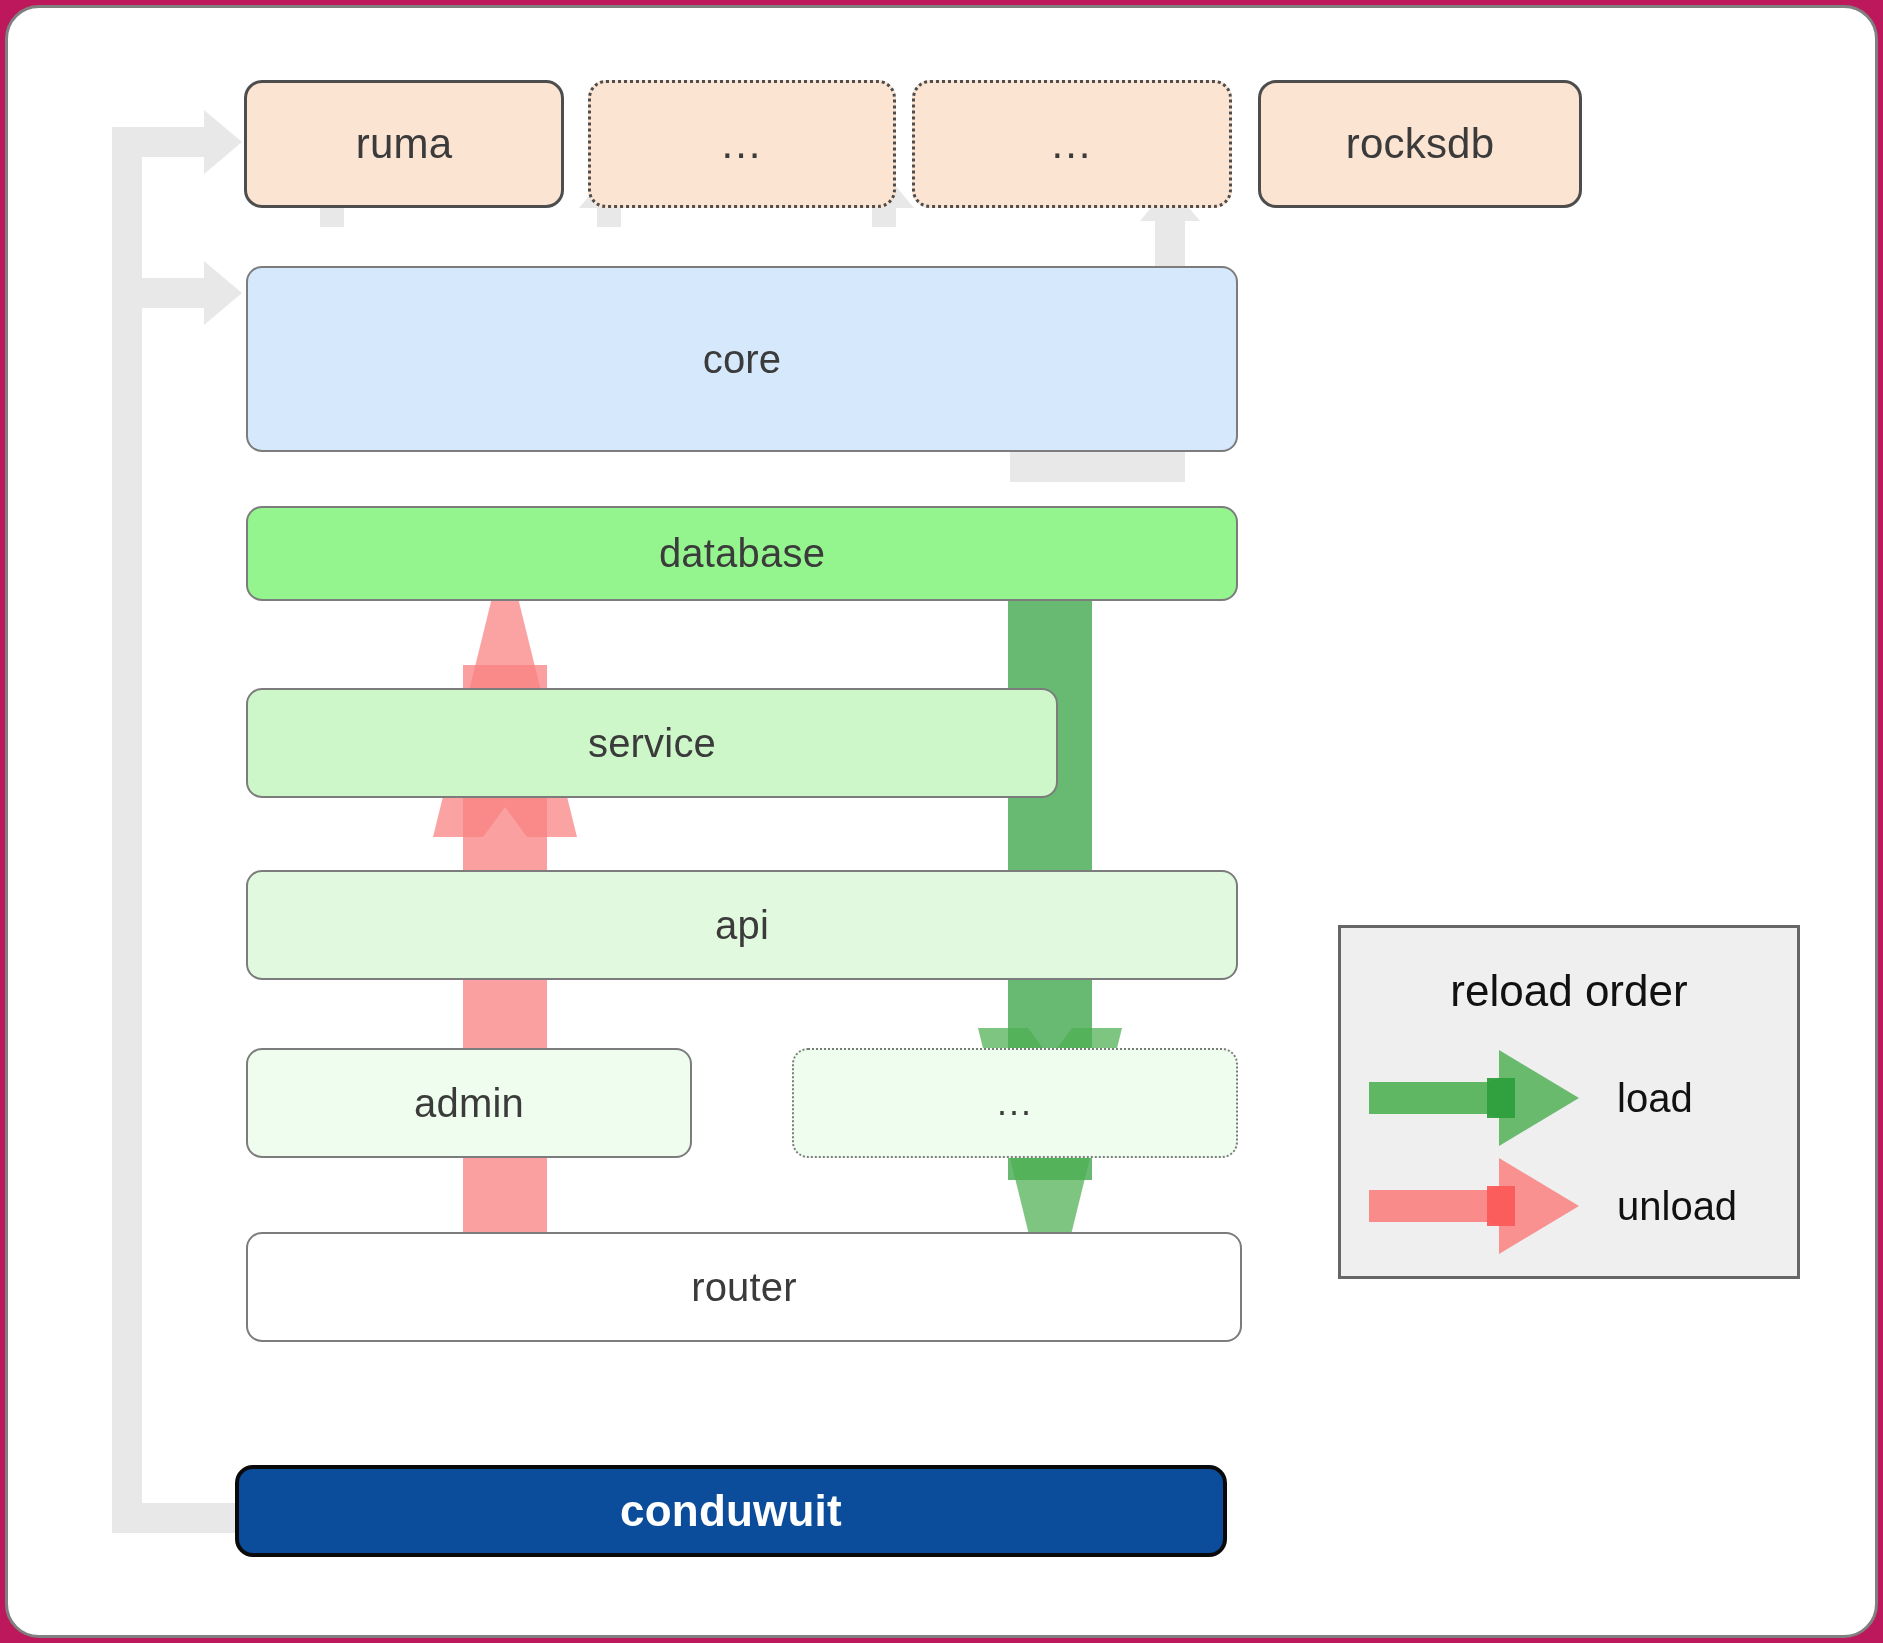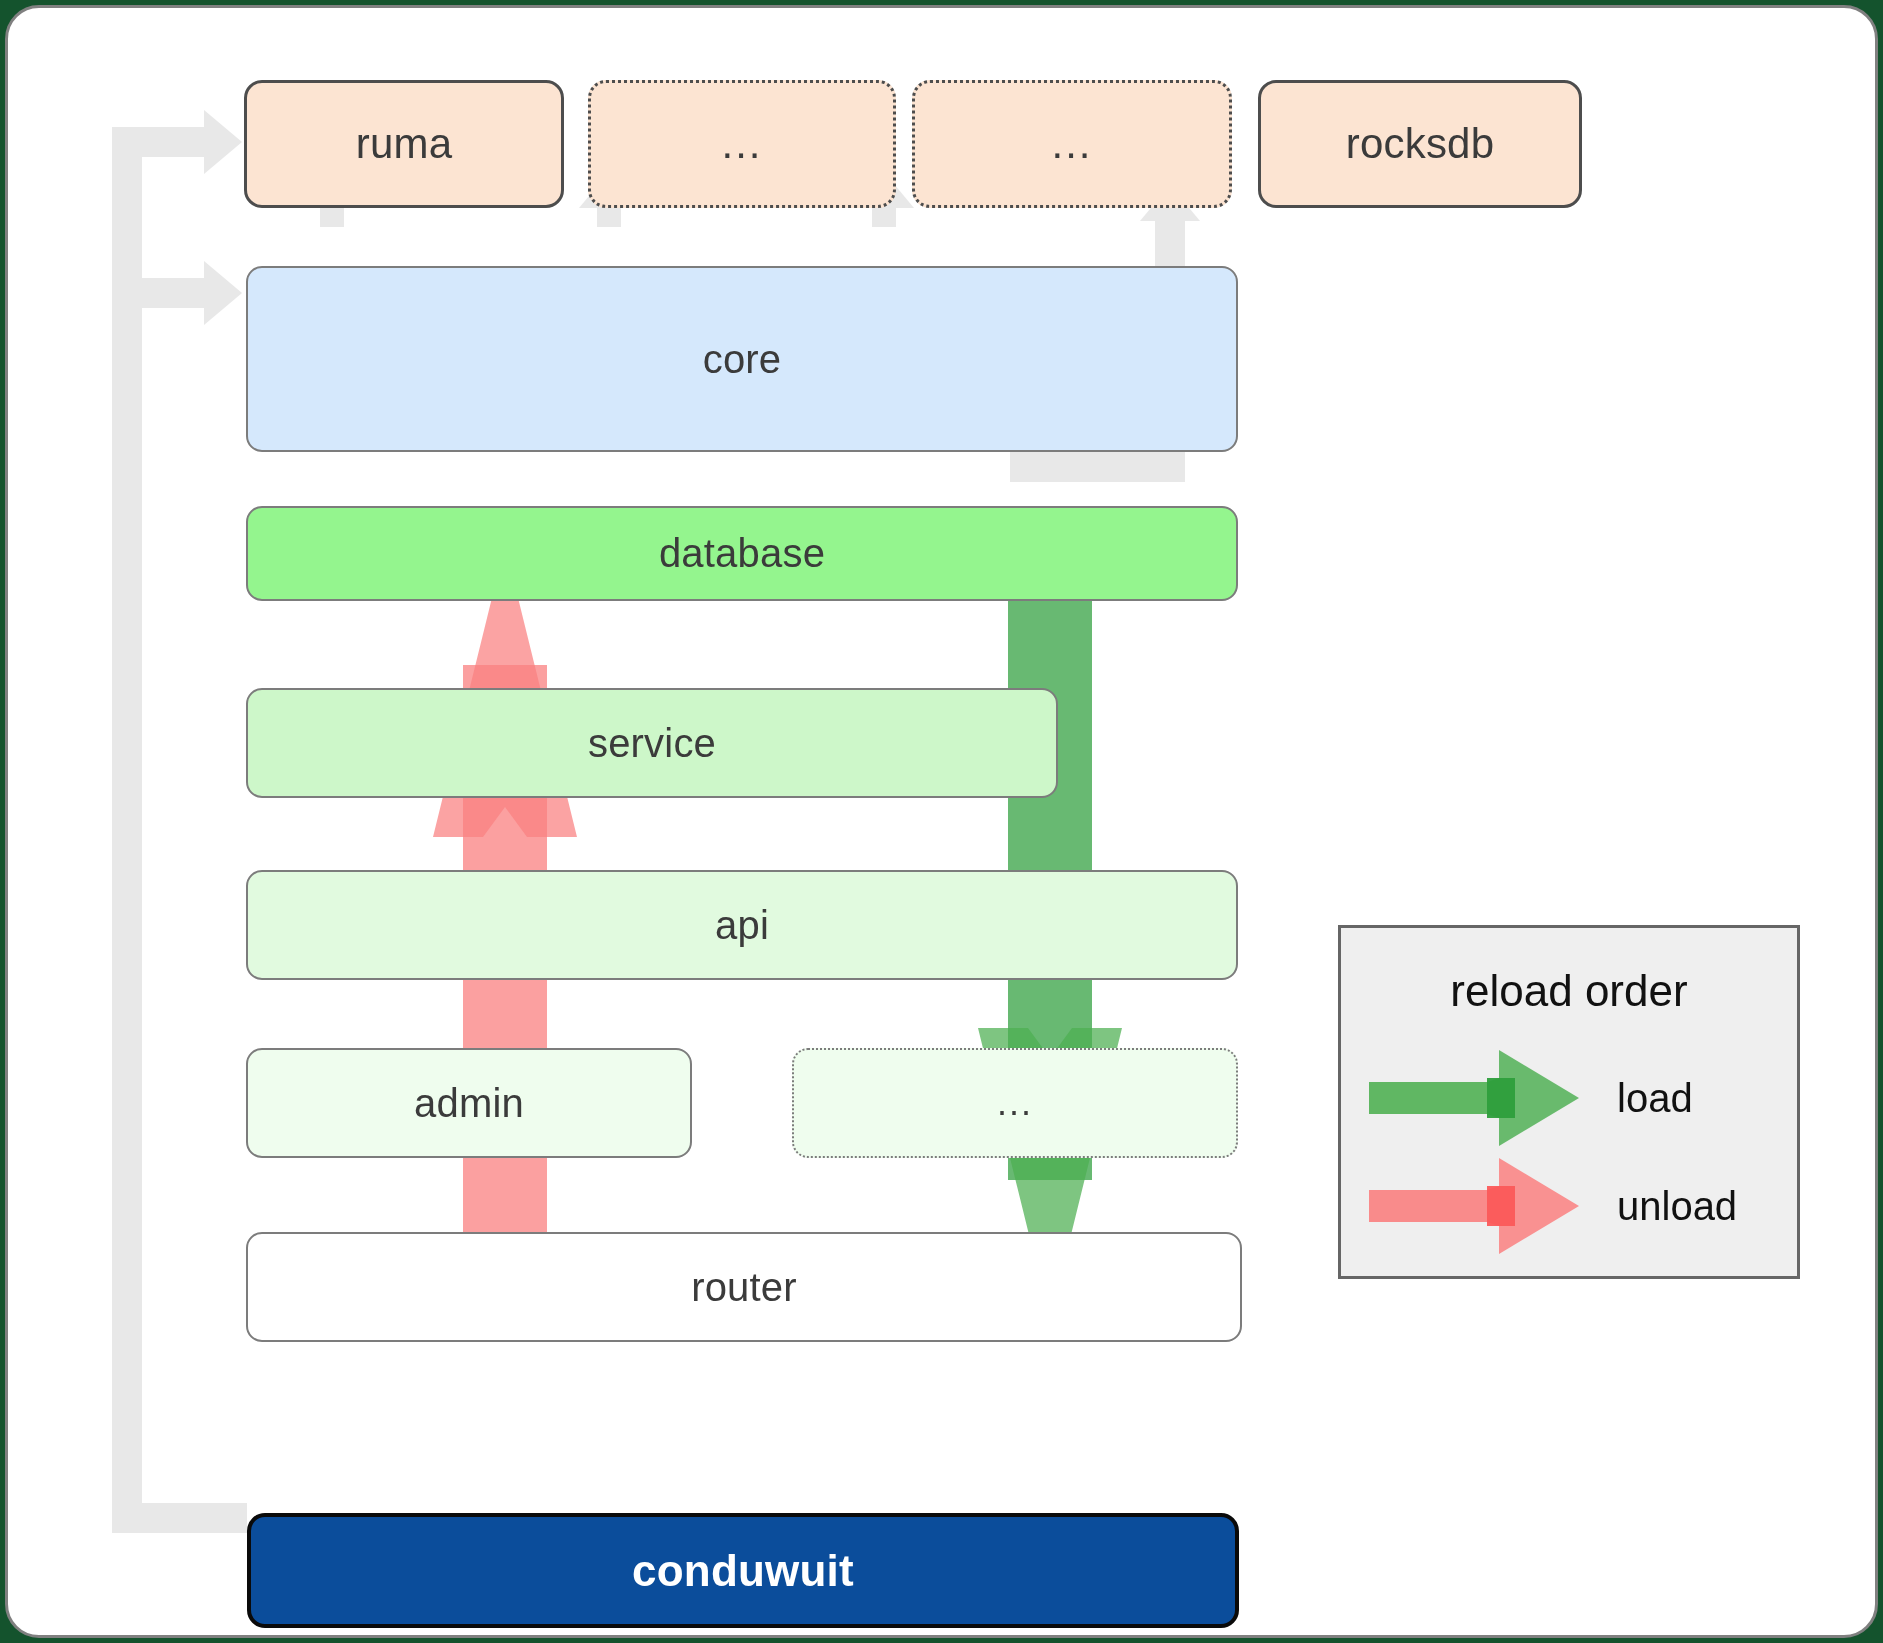--- a/index.html
+++ b/index.html
@@ -5,21 +5,21 @@
   html, body {
     margin: 0;
     padding: 0;
     background: #ffffff;
     font-family: "Liberation Sans", sans-serif;
   }
   #canvas {
     position: relative;
     width: 1883px;
     height: 1643px;
-    background: #14532d;
+    background: #be185d;
     box-sizing: border-box;
     overflow: hidden;
   }
   
   .outer-frame {
     position: absolute;
     left: 5px;
     top: 5px;
     width: 1873px;
     height: 1633px;
@@ -193,21 +193,21 @@
   </div>
 
   <div class="node layer layer-dots dotted" style="left:792px; top:1048px; width:446px; height:110px;">
     <span class="lbl" style="font-size:36px; letter-spacing:2px;">...</span>
   </div>
 
   <div class="node layer layer-router" style="left:246px; top:1232px; width:996px; height:110px;">
     <span class="lbl">router</span>
   </div>
 
-  <div class="node conduwuit" style="left:247px; top:1465px; width:992px; height:115px;margin-top:48px;">
+  <div class="node conduwuit" style="left:235px; top:1465px; width:992px; height:92px;">
     <span class="lbl">conduwuit</span>
   </div>
 
   <svg class="bigarrow" width="240" height="760" style="left:385px; top:545px;" viewBox="0 0 240 760">
 
     <rect x="78" y="120" width="84" height="640" fill="#fa8080" fill-opacity="0.75"></rect>
 
     <polygon points="120,0 192,292 142,292 120,262 98,292 48,292" fill="#fa8080" fill-opacity="0.72"></polygon>
   </svg>
 

